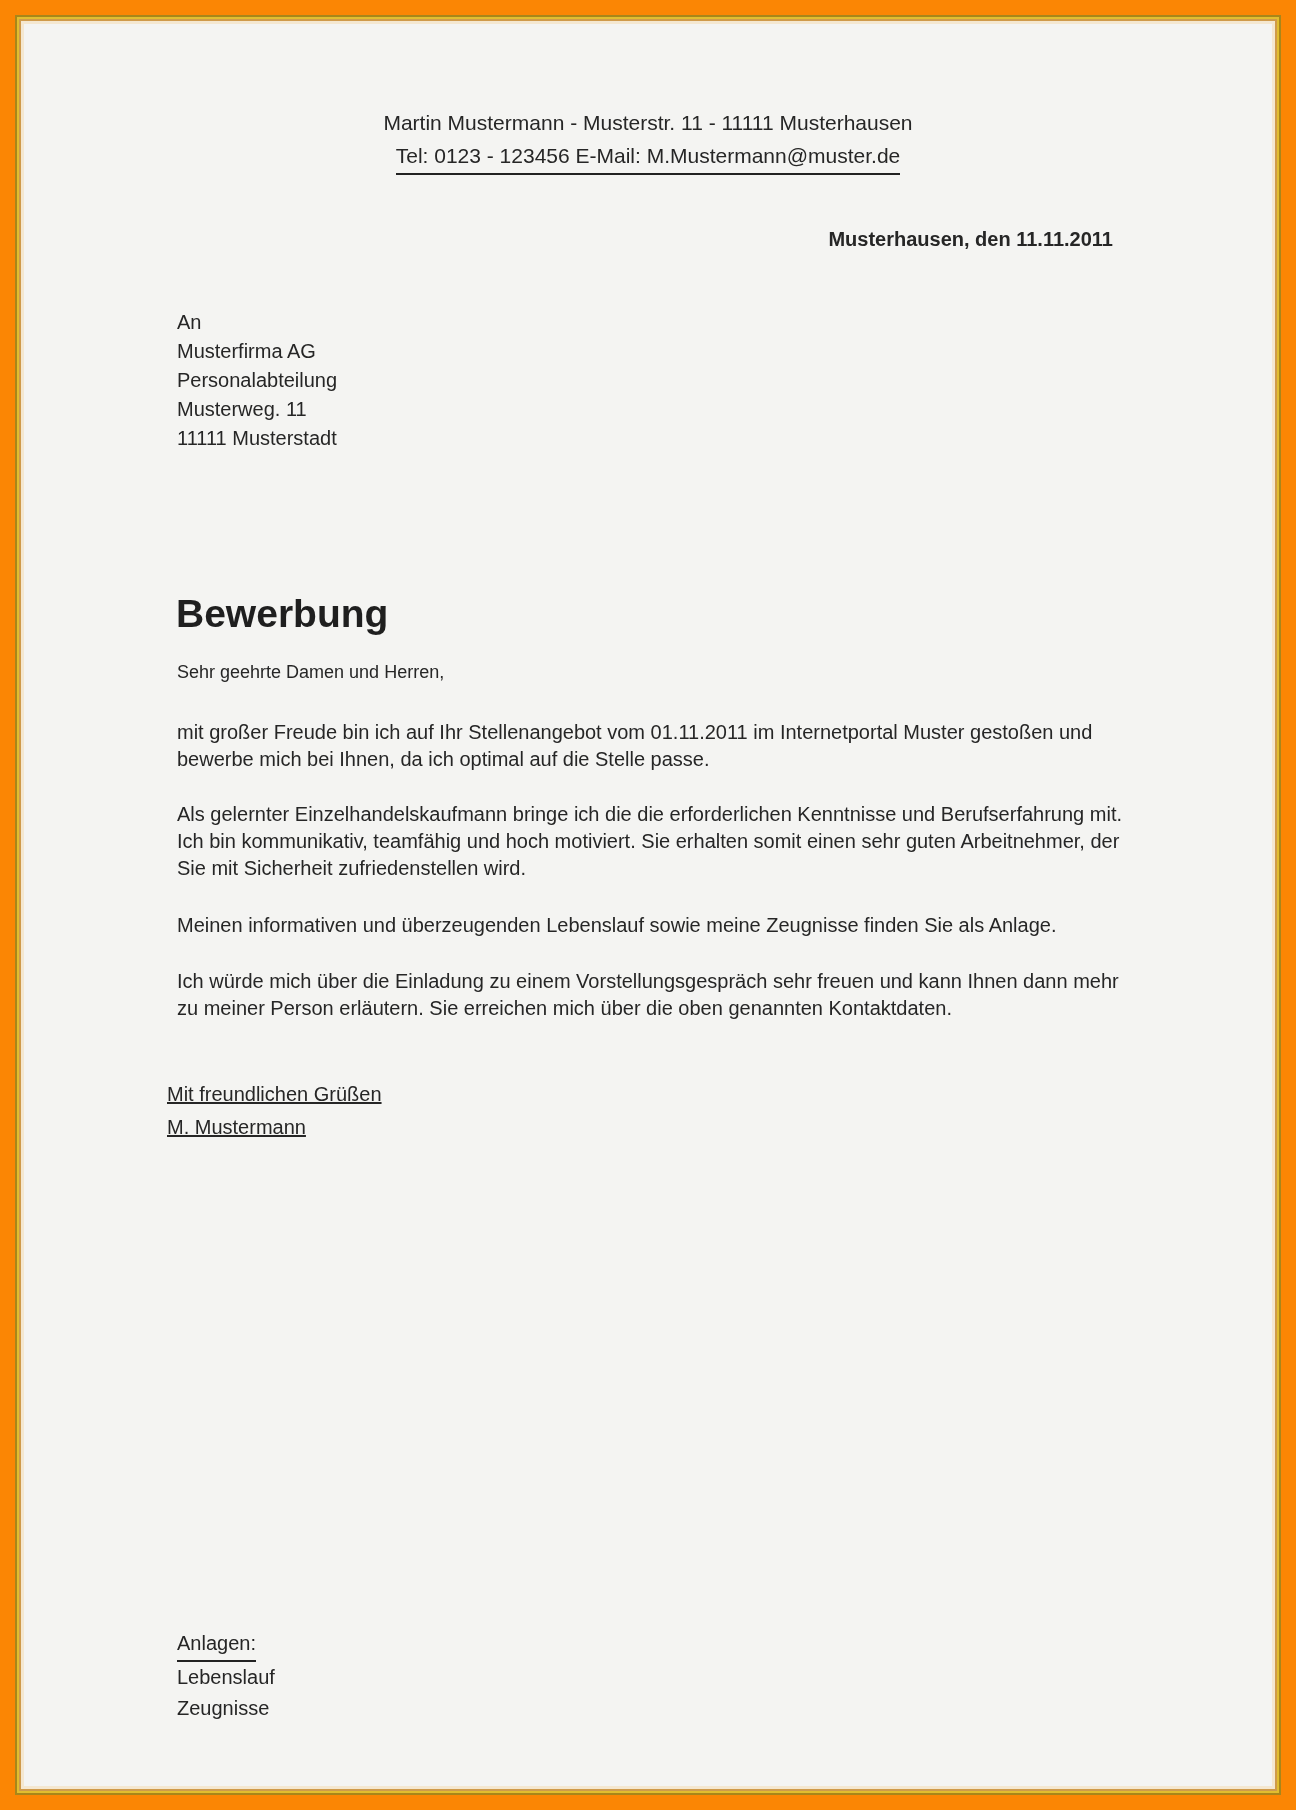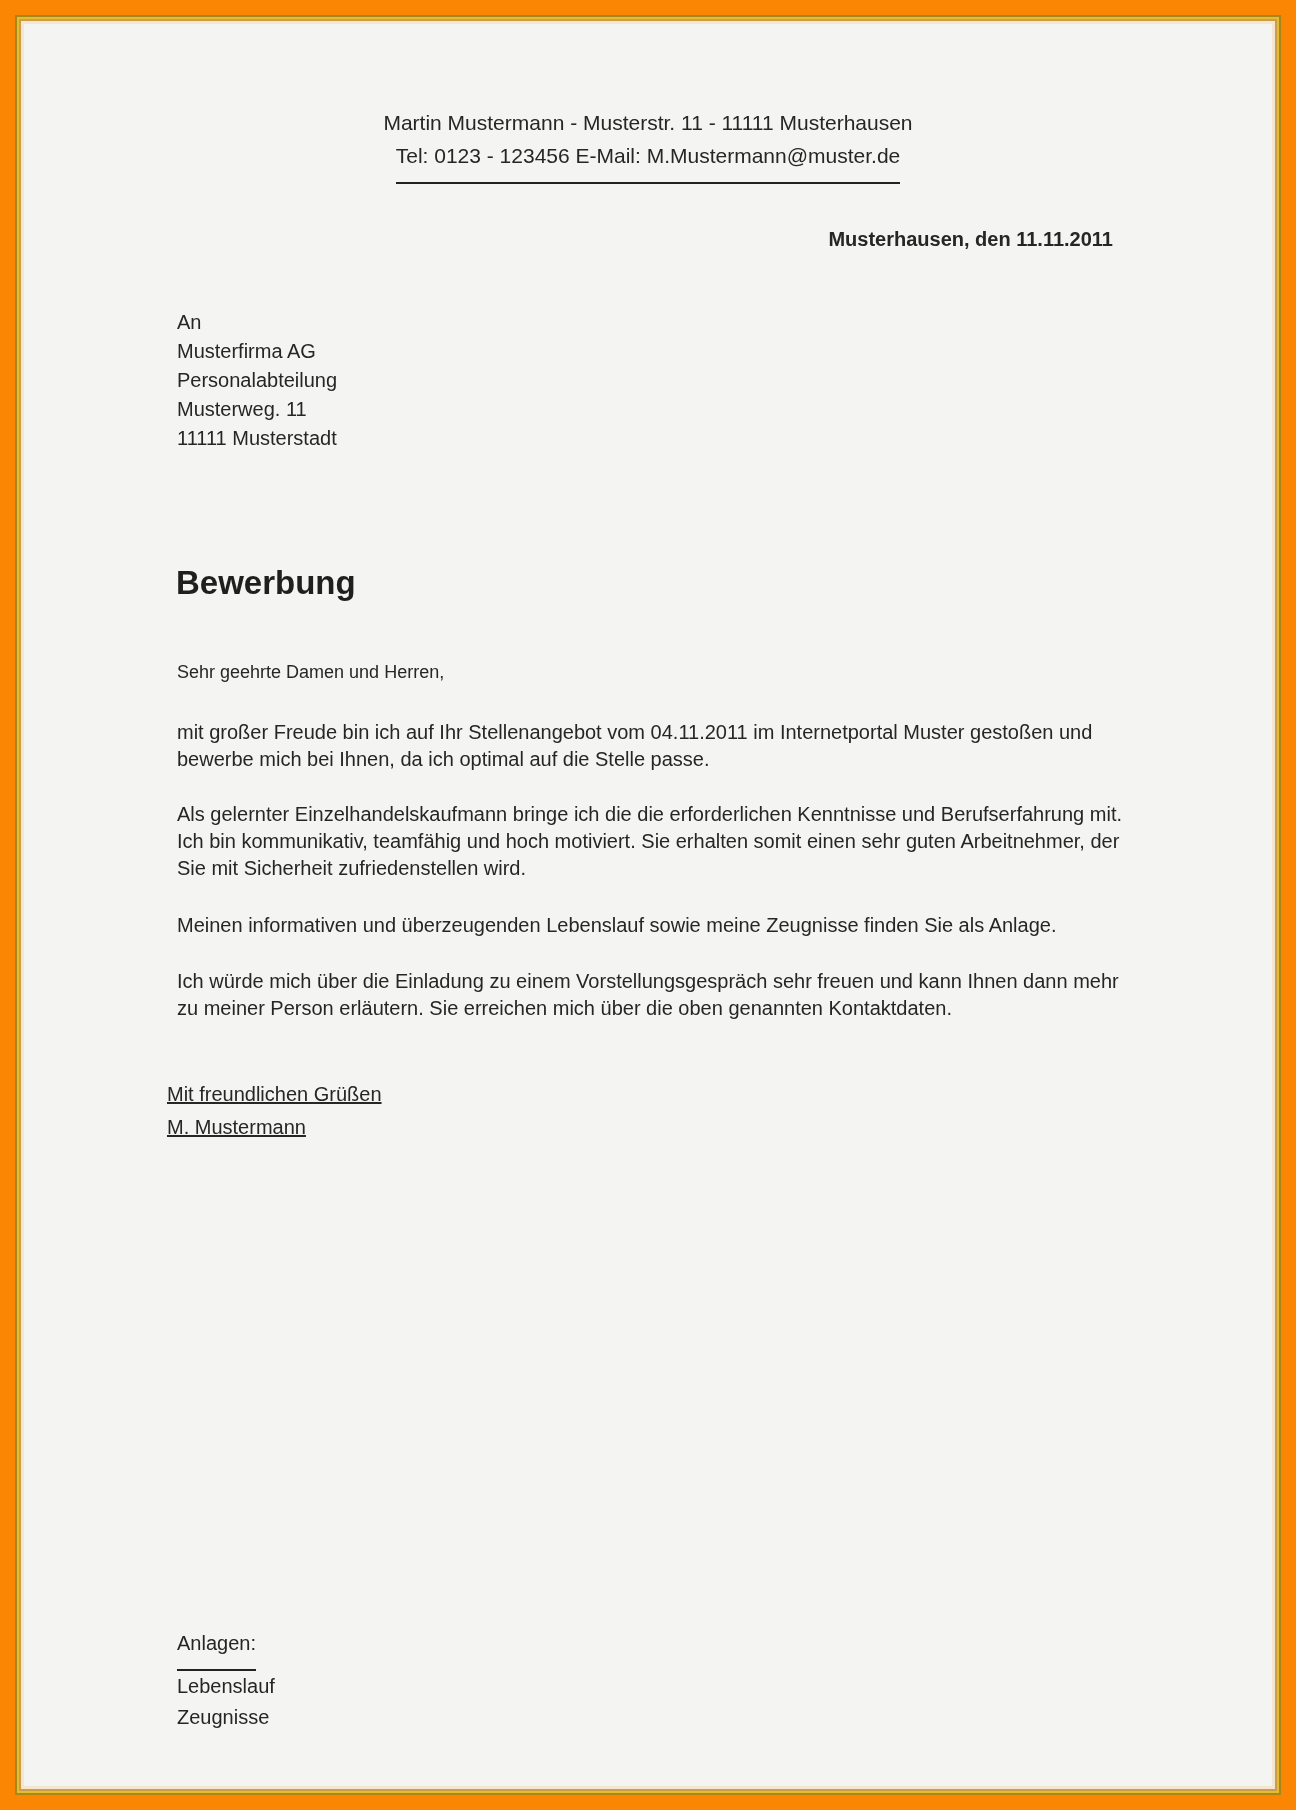--- a/index.html
+++ b/index.html
@@ -33,41 +33,41 @@
     top: 106px;
     left: 0;
     right: 0;
     text-align: center;
     font-size: 21px;
     line-height: 33px;
   }
   .underlined {
     display: inline-block;
     border-bottom: 2px solid #222222;
-    padding-bottom: 10px;
+    padding-bottom: 1px;
   }
   .date-line {
     position: absolute;
     top: 228px;
     right: 183px;
     font-size: 20px;
     font-weight: bold;
   }
   .recipient {
     position: absolute;
     top: 308px;
     left: 177px;
     font-size: 20px;
     line-height: 29px;
   }
   .subject {
     position: absolute;
-    top: 564px;
+    top: 592px;
     left: 176px;
-    font-size: 33px;
+    font-size: 39px;
     font-weight: bold;
     color: #1f1f1f;
   }
   .salutation {
     position: absolute;
     top: 662px;
     left: 177px;
     font-size: 18px;
   }
   .para {
@@ -118,21 +118,21 @@
     <div>Musterfirma AG</div>
     <div>Personalabteilung</div>
     <div>Musterweg. 11</div>
     <div>11111 Musterstadt</div>
   </div>
 
   <div class="subject">Bewerbung</div>
 
   <div class="salutation">Sehr geehrte Damen und Herren,</div>
 
-  <div class="para p1">mit großer Freude bin ich auf Ihr Stellenangebot vom 04.11.2011 im Internetportal Muster gestoßen und bewerbe mich bei Ihnen, da ich optimal auf die Stelle passe.</div>
+  <div class="para p1">mit großer Freude bin ich auf Ihr Stellenangebot vom 01.11.2011 im Internetportal Muster gestoßen und bewerbe mich bei Ihnen, da ich optimal auf die Stelle passe.</div>
   <div class="para p2">Als gelernter Einzelhandelskaufmann bringe ich die die erforderlichen Kenntnisse und Berufserfahrung mit. Ich bin kommunikativ, teamfähig und hoch motiviert. Sie erhalten somit einen sehr guten Arbeitnehmer, der Sie mit Sicherheit zufriedenstellen wird.</div>
   <div class="para p3">Meinen informativen und überzeugenden Lebenslauf sowie meine Zeugnisse finden Sie als Anlage.</div>
   <div class="para p4">Ich würde mich über die Einladung zu einem Vorstellungsgespräch sehr freuen und kann Ihnen dann mehr zu meiner Person erläutern. Sie erreichen mich über die oben genannten Kontaktdaten.</div>
 
   <div class="closing">
     <div>Mit freundlichen Grüßen</div>
     <div>M. Mustermann</div>
   </div>
 
   <div class="attachments">

